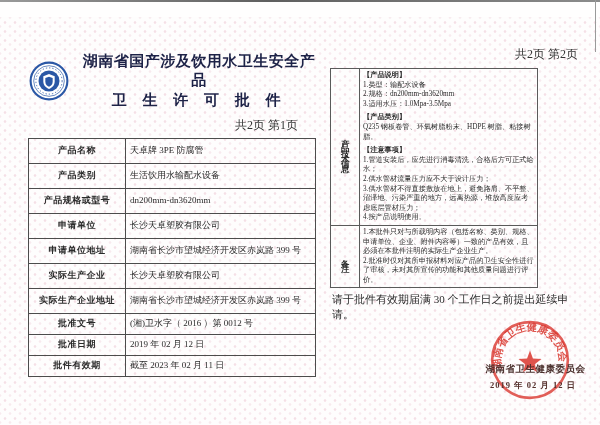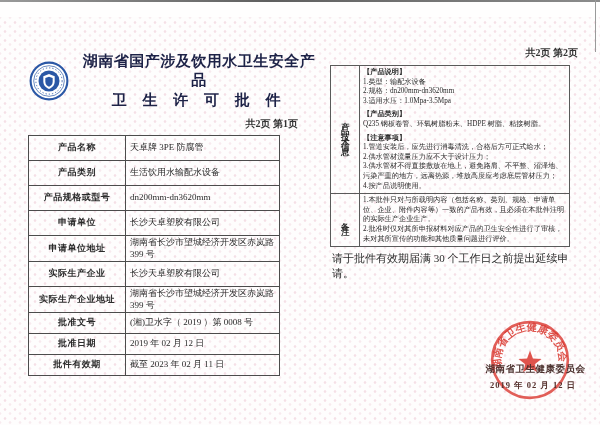--- a/index.html
+++ b/index.html
@@ -18,35 +18,35 @@
   .scan-top{position:absolute;top:0;left:0;right:0;height:2px;background:linear-gradient(90deg,#9a9a9a,#5f5f5f 45%,#8c8c8c);}
   .scan-right{position:absolute;top:0;left:595px;width:1px;height:52px;background:#9a9a9a;}
 
   
   .page1{position:absolute;left:28px;top:52px;width:292px;}
   .header{display:flex;align-items:center;}
   .emblem{flex:0 0 42px;height:42px;margin-right:8px;}
   .title{flex:1;text-align:center;color:#1d2247;font-weight:bold;}
   .title .t1{font-size:15px;letter-spacing:0.5px;line-height:19px;}
   .title .t2{font-size:15px;letter-spacing:6px;line-height:20px;}
-  .pageind{font-size:10px;font-weight:bold;color:#333;}
+  .pageind{font-size:12px;font-weight:normal;color:#333;}
   .pageind.p1{text-align:right;padding-right:22px;margin:7px 0 4px;}
-  table.t1{border-collapse:collapse;width:252px;table-layout:fixed;}
+  table.t1{border-collapse:collapse;width:288px;table-layout:fixed;}
   table.t1 td{border:1px solid #4c4c4c;font-size:9px;line-height:11.5px;padding:1px 4px;vertical-align:middle;}
   table.t1 td.lbl{width:88px;text-align:center;font-weight:bold;letter-spacing:0.5px;}
   table.t1 td.val{font-weight:400;}
   table.t1 tr{height:25px;}
   table.t1 tr.tall{height:39px;}
   table.t1 tr.short{height:21px;}
   td.val.indent{text-indent:1.8em;}
 
   
   .page2{position:absolute;left:330px;top:46px;width:252px;}
   .pageind.p2{text-align:right;padding-right:4px;margin-bottom:5px;}
-  table.t2{border-collapse:collapse;width:240px;table-layout:fixed;border-radius:24px;}
+  table.t2{border-collapse:collapse;width:208px;table-layout:fixed;border-radius:24px;}
   table.t2 td{border:1px solid #5a5a5a;font-size:7.2px;line-height:9.6px;padding:2px 3px;vertical-align:top;}
   table.t2 td.vlbl{width:22px;text-align:center;vertical-align:middle;font-weight:bold;font-size:8.5px;}
   .vtext{writing-mode:vertical-lr;text-orientation:upright;letter-spacing:5px;margin:0 auto;}
   .sect-head{font-weight:bold;}
   .gap{height:4px;}
   .renew-note{font-size:11px;margin-top:4px;padding-left:2px;color:#2b2b2b;}
 
   
   .seal{position:absolute;left:487px;top:317px;width:86px;height:86px;}
   .authority{position:absolute;left:458px;top:363px;width:155px;text-align:center;
@@ -105,21 +105,21 @@
       <tr>
         <td class="lbl">实际生产企业</td>
         <td class="val">长沙天卓塑胶有限公司</td>
       </tr>
       <tr>
         <td class="lbl">实际生产企业地址</td>
         <td class="val">湖南省长沙市望城经济开发区赤岚路 399 号</td>
       </tr>
       <tr class="short">
         <td class="lbl">批准文号</td>
-        <td class="val">(湘)卫水字（ 2019 ）第 0008 号</td>
+        <td class="val">(湘)卫水字（ 2016 ）第 0012 号</td>
       </tr>
       <tr class="short">
         <td class="lbl">批准日期</td>
         <td class="val">2019 年 02 月 12 日</td>
       </tr>
       <tr class="short">
         <td class="lbl">批件有效期</td>
         <td class="val">截至 2023 年 02 月 11 日</td>
       </tr>
     </tbody>

